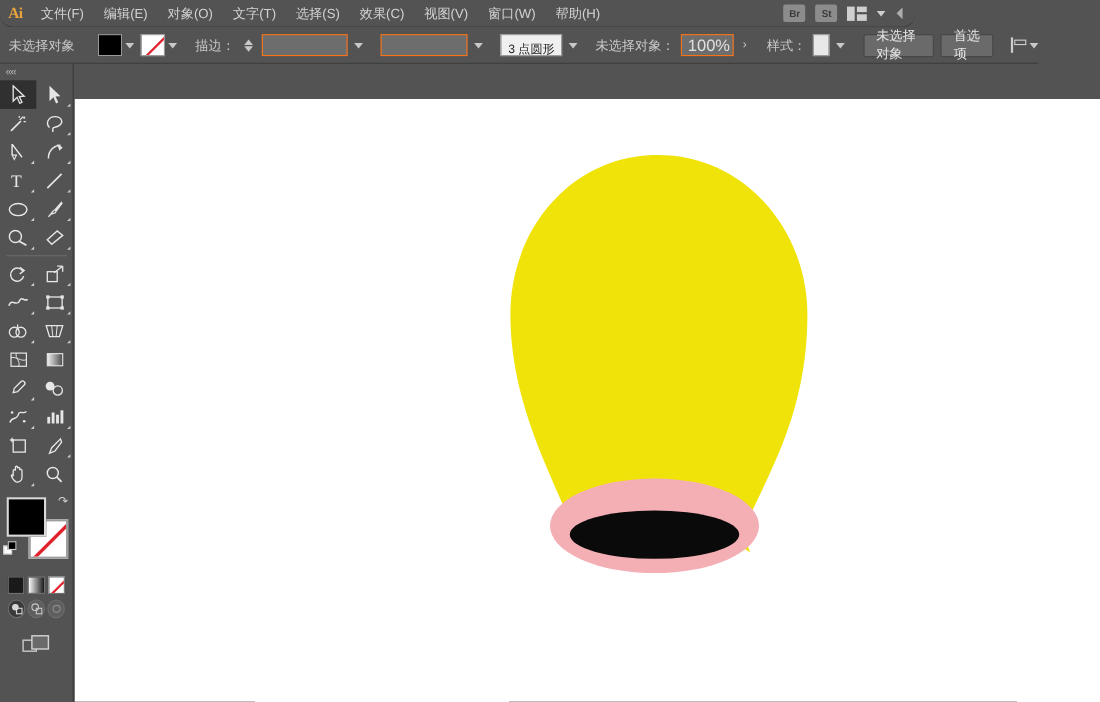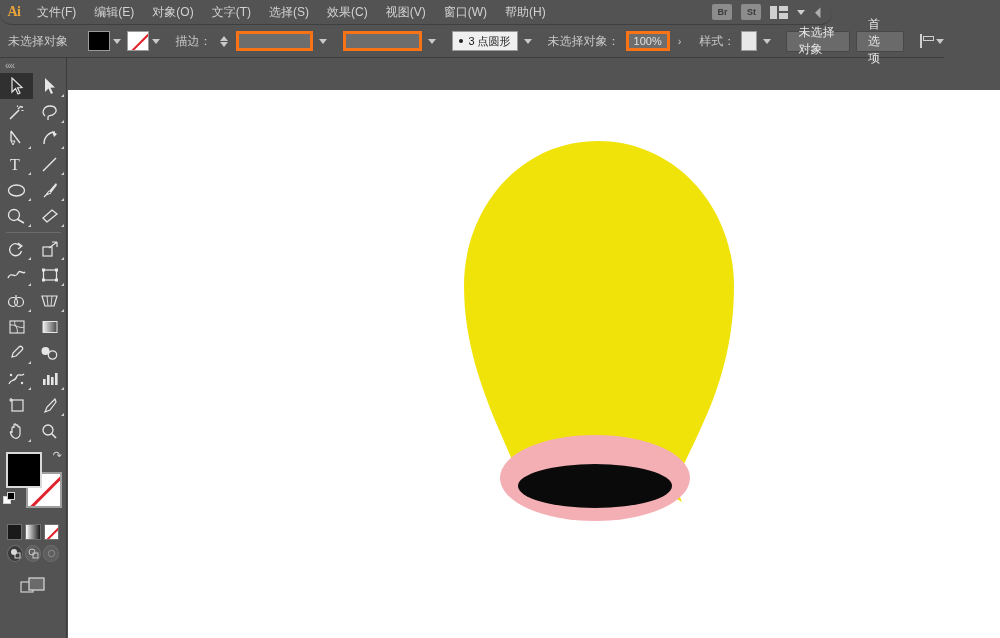--- a/index.html
+++ b/index.html
@@ -10,21 +10,21 @@
     background: #535353;
     font-family: "Liberation Sans", "DejaVu Sans", sans-serif;
     -webkit-font-smoothing: antialiased;
   }
   #app { position: relative; width: 1000px; height: 638px; background: #535353; }
 
   
   .menubar {
     position: absolute; left: 0; top: 0; width: 832px; height: 25px;
     background: #535353;
-    display: flex; align-items: center;
+    display: flex; 
     border-bottom: 1px solid #3f3f3f;
     border-radius: 12px;
   }
   .ai-logo {
     width: 28px; height: 25px;
     display: flex; align-items: center; justify-content: center;
     color: #e8a33d; font-size: 14px; font-weight: bold;
     font-family: "Liberation Serif", serif;
     letter-spacing: -0.5px;
   }
@@ -71,30 +71,30 @@
   .swatch.light { background: #e8e8e8; }
   .dd-arrow {
     width: 0; height: 0; border-left: 4px solid transparent;
     border-right: 4px solid transparent; border-top: 5px solid #c9c9c9;
   }
   .stepper { display: flex; flex-direction: column; gap: 1px; margin: 0 2px; }
   .stepper .up, .stepper .dn { width: 0; height: 0; border-left: 4px solid transparent; border-right: 4px solid transparent; }
   .stepper .up { border-bottom: 5px solid #c9c9c9; }
   .stepper .dn { border-top: 5px solid #c9c9c9; }
   .field {
-    height: 20px; background: #6d6d6d; border: 3px solid #f97316;
-    color: #e0e0e0; font-size: 11px; display: flex; align-items: center;
+    height: 20px; background: #6d6d6d; border: 1px solid #f97316;
+    color: #e0e0e0; font-size: 15px; display: flex; align-items: center;
     padding: 0 5px;
   }
   .field.w110 { width: 110px; }
   .field.w48 { width: 48px; }
   .combo-white {
     height: 20px; background: #f0f0f0; border: 1px solid #9a9a9a;
     color: #1a1a1a; font-size: 11px; display: flex; align-items: center;
-    gap: 5px; padding: 0 6px; white-space: nowrap;
+    gap: 5px; padding: 0 6px; white-space: nowrap; flex-direction: column;
   }
   .dot { width: 4px; height: 4px; border-radius: 50%; background: #222; display: block; }
   .arrow-right { color: #c9c9c9; font-size: 11px; padding: 0 2px; }
   .btn-grey {
     height: 21px; background: #6a6a6a; border: 1px solid #474747;
     color: #e6e6e6; font-size: 12px; padding: 0 11px;
     display: flex; align-items: center; border-radius: 2px;
   }
   .align-icon { position: relative; width: 16px; height: 14px; }
   .align-icon span { position: absolute; background: #cfcfcf; }

